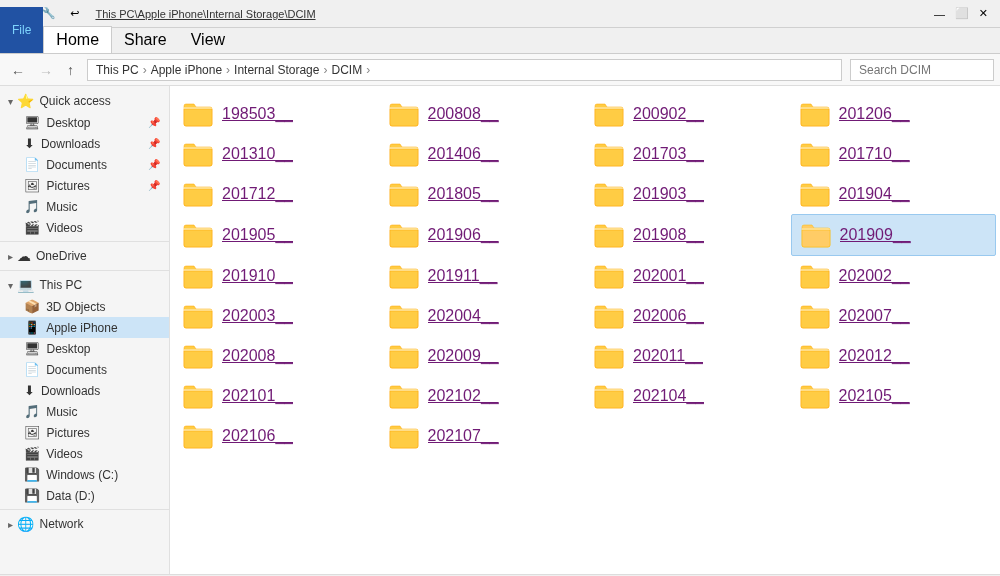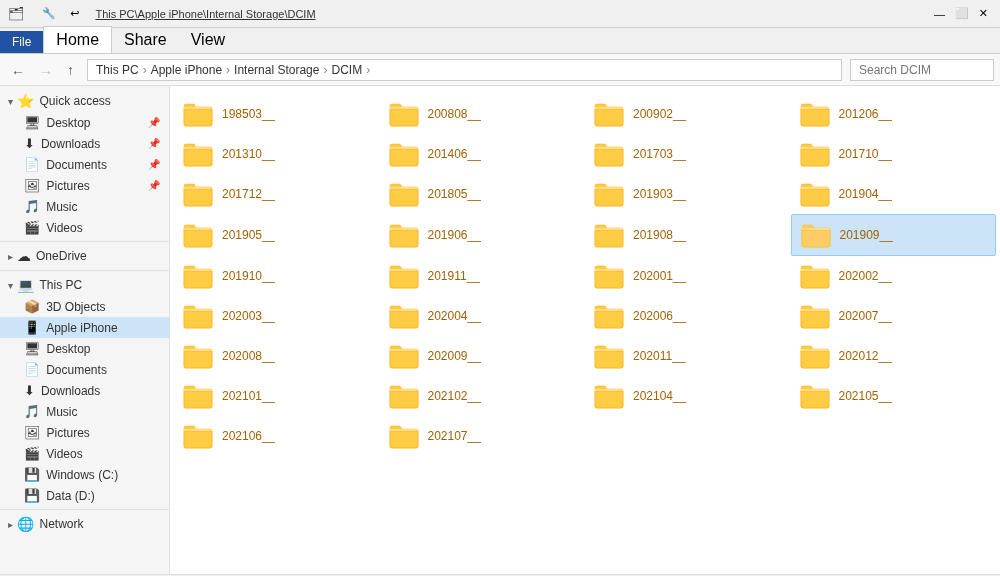--- a/index.html
+++ b/index.html
@@ -17,21 +17,21 @@
       color: #333;
     }
     .title-bar-left { display: flex; align-items: center; gap: 4px; }
     .quick-access-toolbar { display: flex; align-items: center; gap: 6px; margin-left: 10px; }
     .qt-btn { background: none; border: 1px solid transparent; cursor: pointer; padding: 1px 3px; font-size: 11px; }
 
     
     .ribbon-tabs { display: flex; background: #f0f0f0; border-bottom: 1px solid #ccc; height: 26px; align-items: flex-end; }
     .ribbon-tab { padding: 4px 12px; font-size: 16px; cursor: pointer; }
     .ribbon-tab.active { background: #fff; border: 1px solid #ccc; border-bottom: none; }
-    .ribbon-tab-file { background: #2152a3; color: #fef9c3; padding: 4px 12px; font-size: 12px; }
+    .ribbon-tab-file { background: #2152a3; color: #7dd3fc; padding: 16px 12px; font-size: 12px; }
 
     
     .nav-bar {
       height: 32px;
       background: #f8f8f8;
       border-bottom: 1px solid #ddd;
       display: flex;
       align-items: center;
       padding: 0 6px;
       gap: 4px;
@@ -120,21 +120,21 @@
     }
     .folder-item.selected { background: #cce4f7; border: 1px solid #99c9ef; }
     .folder-icon {
       width: 32px;
       height: 28px;
       position: relative;
       margin-right: 8px;
       flex-shrink: 0;
     }
     .folder-icon svg { width: 100%; height: 100%; }
-    .folder-name { font-size: 12px; color: #a16207; white-space: nowrap; overflow: hidden; text-overflow: ellipsis; }
+    .folder-name { font-size: 16px; color: #701a75; white-space: nowrap; overflow: hidden; text-overflow: ellipsis; text-decoration: underline; }
 
     
     .status-bar {
       height: 22px;
       background: #f0f0f0;
       border-top: 1px solid #ddd;
       display: flex;
       align-items: center;
       padding: 0 8px;
       font-size: 11px;

